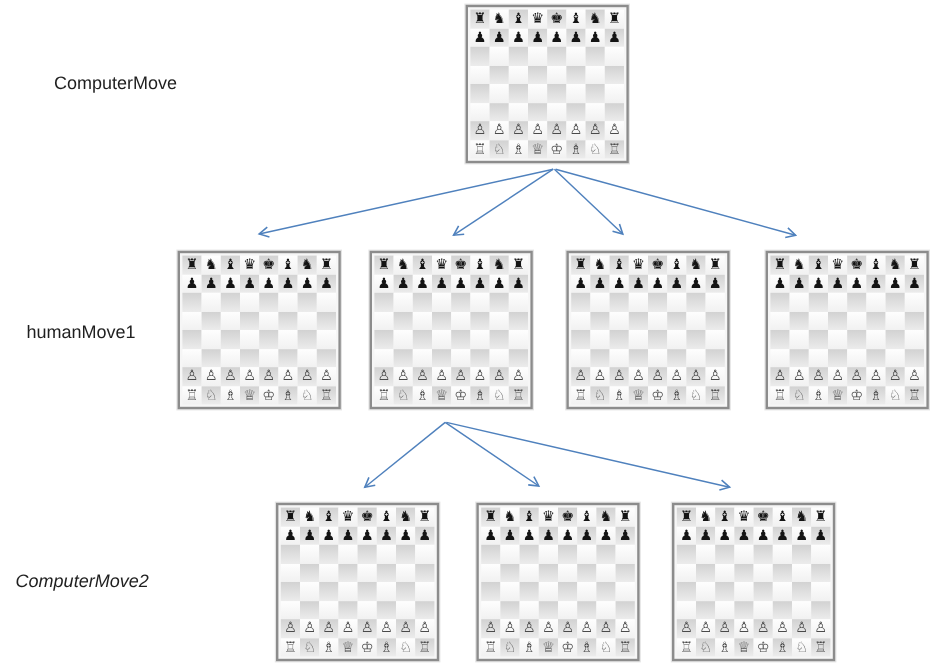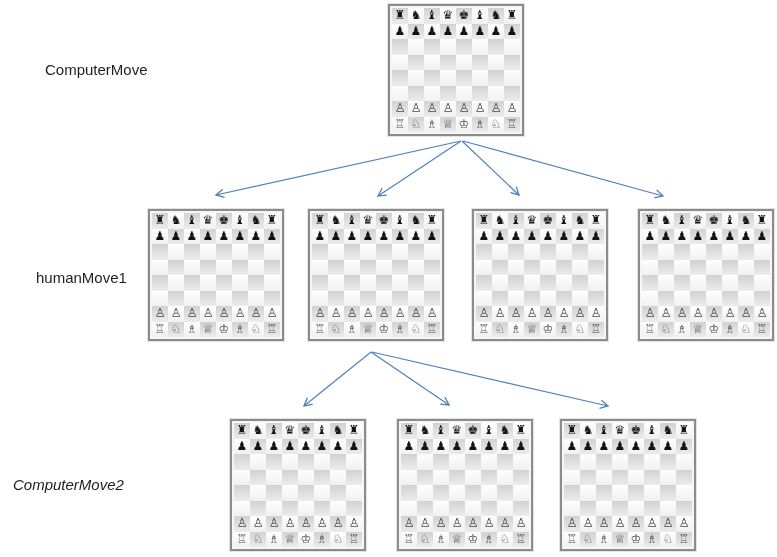--- a/index.html
+++ b/index.html
@@ -17,21 +17,21 @@
     pointer-events: none;
   }
   .arrows-layer line { stroke: var(--arrow, #4f81bd); stroke-width: 1.2; }
   .row-label {
     position: absolute;
     font-size: 15px;
     color: var(--label-text, #1f1f1f);
     white-space: nowrap;
   }
   #label-level-1 { left: 17px;  top: 61px; margin-left: 28px;  }
-  #label-level-2 { left: 36px;  top: 269px; }
+  #label-level-2 { left: 22px;  top: 269px; }
   #label-level-3 { left: 13px;  top: 476px; font-style: italic; }
 
   .chessboard {
     position: absolute;
     width: 136px; height: 132px;
     border: 2px solid var(--board-border, #8c8c8c);
     background: #f6f6f6;
     padding: 2px;
     display: grid;
     grid-template-columns: repeat(8, 16px);

